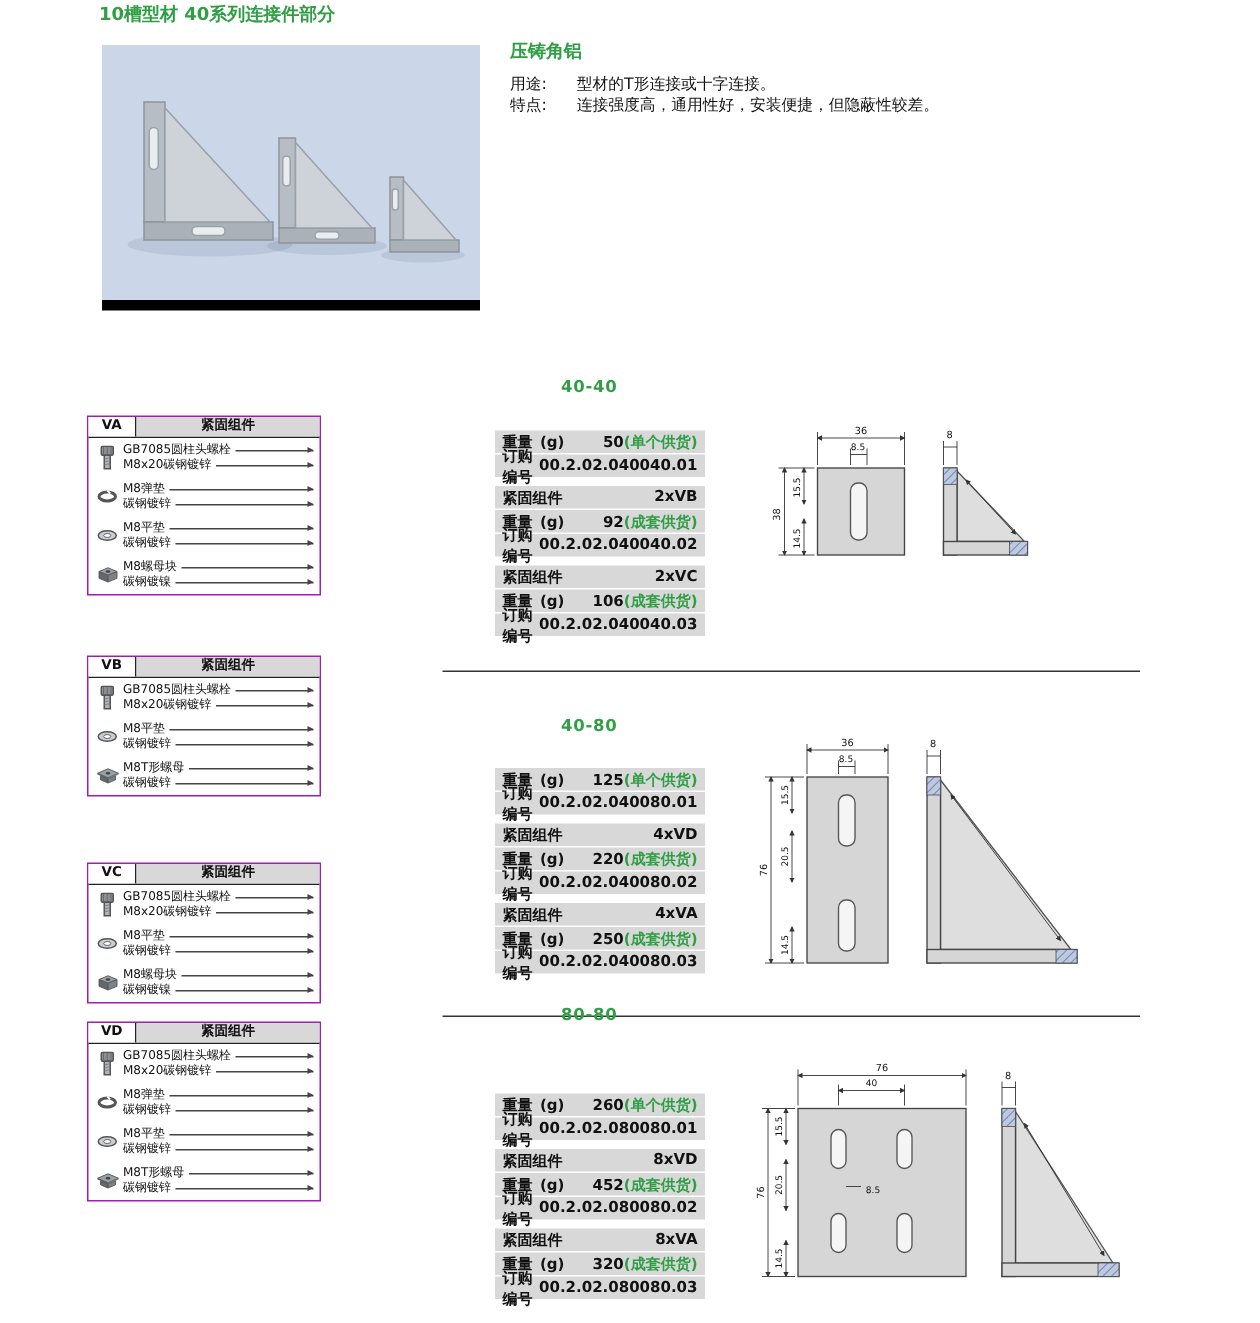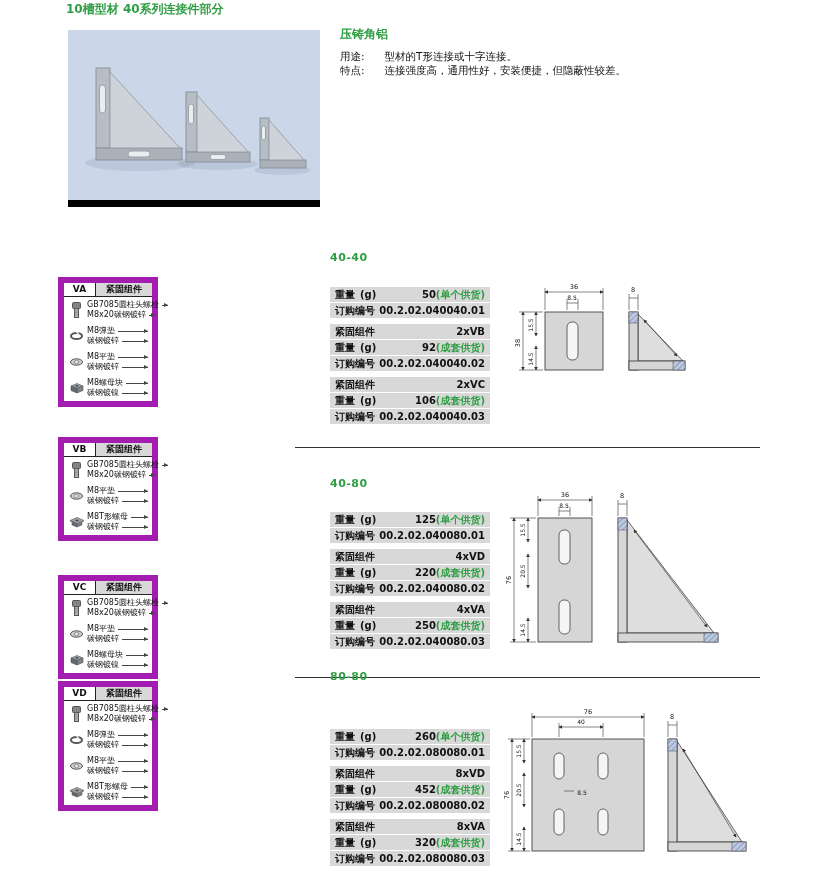--- a/index.html
+++ b/index.html
@@ -9,34 +9,34 @@
   .abs { position:absolute; }
 
   .page-title { font-size:12px; font-weight:bold; color:var(--green); }
   .product-image { width:252px; height:170px; background:#cbd7e9; }
   .black-bar { width:252px; height:7px; background:#000; }
 
   .product-name { font-size:12px; font-weight:bold; color:var(--green); margin-bottom:7px; }
   .spec-line { font-size:10.5px; color:var(--ink); line-height:13.5px; white-space:nowrap; }
   .spec-line .k { margin-right:20px; }
 
-  .fastener-box { width:100px; border:6px solid #a21caf; background:#fff; }
+  .fastener-box { width:156px; border:1px solid #a21caf; background:#fff; }
   .fbox-header { display:flex; height:14px; border-bottom:1px solid #222; font-size:9px; font-weight:bold; color:#111; }
   .fbox-code { width:32px; border-right:1px solid #222; text-align:center; line-height:13px; background:#fff; }
   .fbox-title { flex:1; text-align:center; line-height:13px; background:var(--rowgray); }
   .fbox-item { display:flex; align-items:center; padding:3px 4px 3px 5px; }
   .fbox-icon { width:18px; flex:0 0 18px; display:flex; align-items:center; }
   .fbox-text { flex:1; min-width:0; display:block; }
   .fbox-line { display:flex; align-items:center; font-size:8px; line-height:10px; color:#111; white-space:nowrap; }
   .leader { flex:1; height:1px; background:#444; margin-left:3px; position:relative; min-width:6px; }
   .leader::after { content:""; position:absolute; right:0; top:-2px; width:0; height:0;
     border-left:4px solid #444; border-top:2px solid transparent; border-bottom:2px solid transparent; }
 
-  .section-title { font-size:11px; font-weight:bold; color:var(--green); letter-spacing:.5px; }
-  .spec-table { width:160px; }
+  .section-title { font-size:11px; font-weight:bold; color:var(--green); letter-spacing:.5px;margin-left:44px; }
+  .spec-table { width:140px; }
   .spec-group { margin-bottom:6px; }
   .spec-row { display:flex; justify-content:space-between; align-items:center; height:15px;
     background:var(--rowgray); padding:0 5px; margin-bottom:1px; font-size:10px; font-weight:bold; color:var(--ink); }
   .spec-row .unit { margin-left:5px; }
   .spec-row .note { color:var(--green); }
   .hr { height:1px; background:#333; }
   svg text { font-family:"DejaVu Sans","Liberation Sans",sans-serif; fill:#111; }
 </style>
 </head>
 <body>

